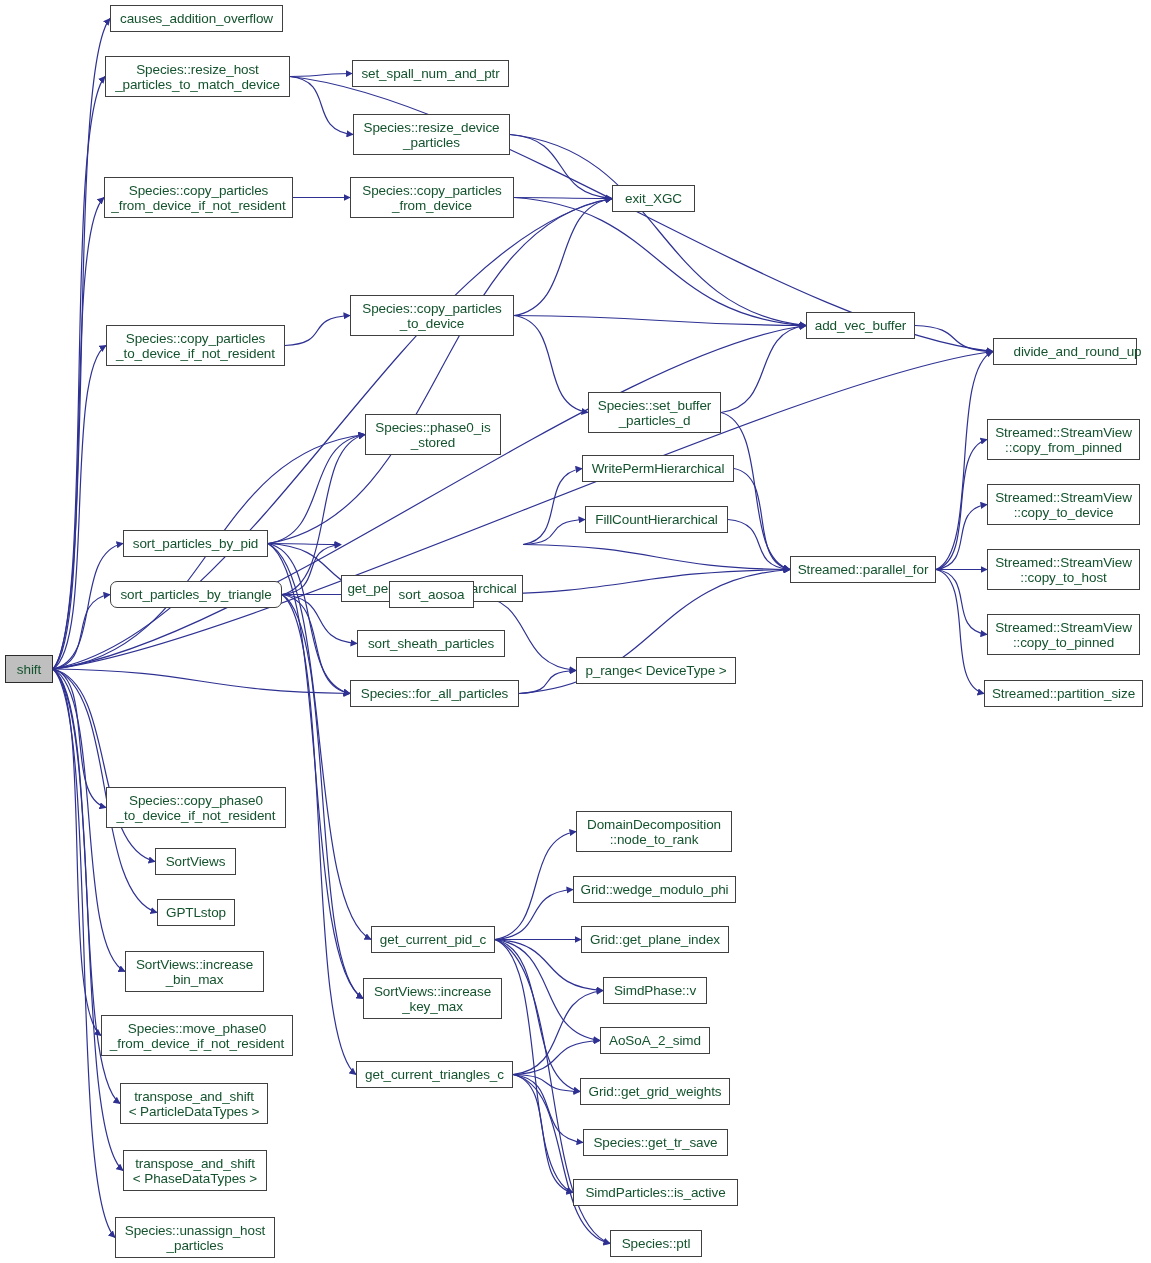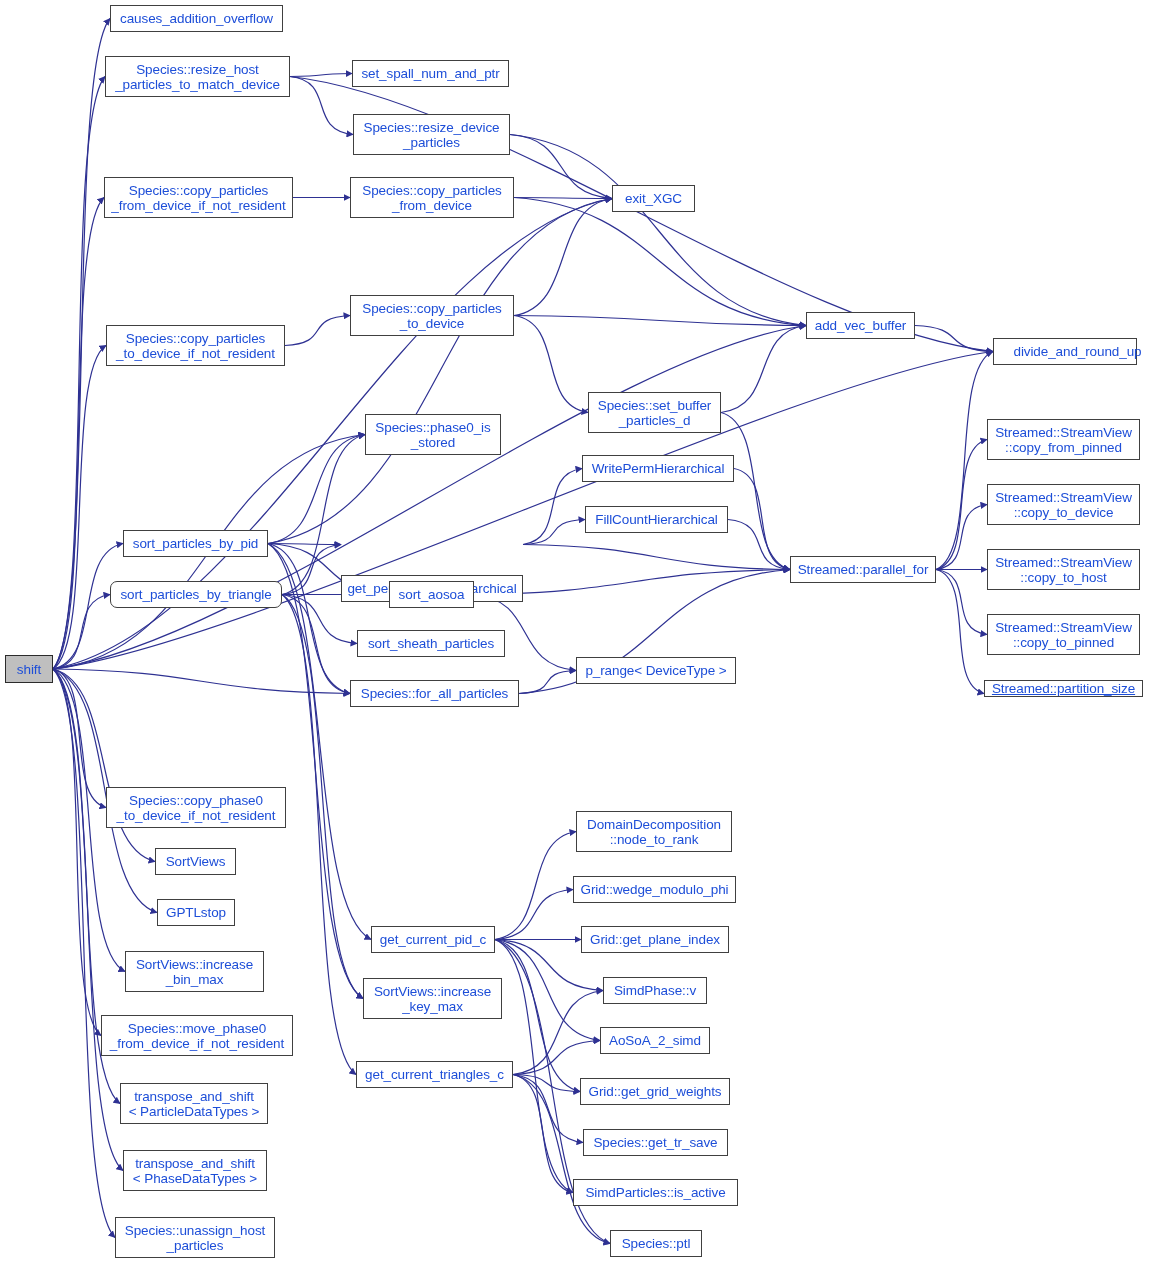--- a/index.html
+++ b/index.html
@@ -23,21 +23,21 @@
     top: 0;
     width: 1151px;
     height: 1263px;
     pointer-events: none;
   }
   .node {
     position: absolute;
     box-sizing: border-box;
     border: 1px solid #404040;
     background: #ffffff;
-    color: #1d4ed8;
+    color: #14532d;
     font-size: 13.5px;
     line-height: 15px;
     text-align: center;
     display: flex;
     align-items: center;
     justify-content: center;
     white-space: pre-line;
     letter-spacing: -0.1px;
     z-index: 5;
   }
@@ -169,21 +169,21 @@
       <div class="node" style="left: 123px; top: 530px; width: 145px; height: 27px;">sort_particles_by_pid</div>
       <div class="node" style="left: 790px; top: 556px; width: 146px; height: 27px;">Streamed::parallel_for</div>
       <div class="node" style="left: 987px; top: 549px; width: 153px; height: 41px;">Streamed::StreamView
 ::copy_to_host</div>
       <div class="node" style="left: 389px; top: 581px; width: 85px; height: 27px;">sort_aosoa</div>
       <div class="node" style="left: 110px; top: 581px; width: 172px; height: 27px; border-radius: 7px;">sort_particles_by_triangle</div>
       <div class="node" style="left: 987px; top: 614px; width: 153px; height: 41px;">Streamed::StreamView
 ::copy_to_pinned</div>
       <div class="node" style="left: 357px; top: 630px; width: 148px; height: 27px;">sort_sheath_particles</div>
       <div class="node" style="left: 576px; top: 657px; width: 160px; height: 27px;">p_range&lt; DeviceType &gt;</div>
-      <div class="node" style="left: 984px; top: 680px; width: 159px; height: 17px; text-decoration: underline;">Streamed::partition_size</div>
+      <div class="node" style="left: 984px; top: 680px; width: 159px; height: 27px;">Streamed::partition_size</div>
       <div class="node" style="left: 350px; top: 680px; width: 169px; height: 27px;">Species::for_all_particles</div>
       <div class="node" style="left: 106px; top: 787px; width: 180px; height: 41px;">Species::copy_phase0
 _to_device_if_not_resident</div>
       <div class="node" style="left: 576px; top: 811px; width: 156px; height: 41px;">DomainDecomposition
 ::node_to_rank</div>
       <div class="node" style="left: 155px; top: 848px; width: 81px; height: 27px;">SortViews</div>
       <div class="node" style="left: 573px; top: 876px; width: 163px; height: 27px;">Grid::wedge_modulo_phi</div>
       <div class="node" style="left: 157px; top: 899px; width: 78px; height: 27px;">GPTLstop</div>
       <div class="node" style="left: 581px; top: 926px; width: 148px; height: 27px;">Grid::get_plane_index</div>
       <div class="node" style="left: 371px; top: 926px; width: 124px; height: 27px;">get_current_pid_c</div>

